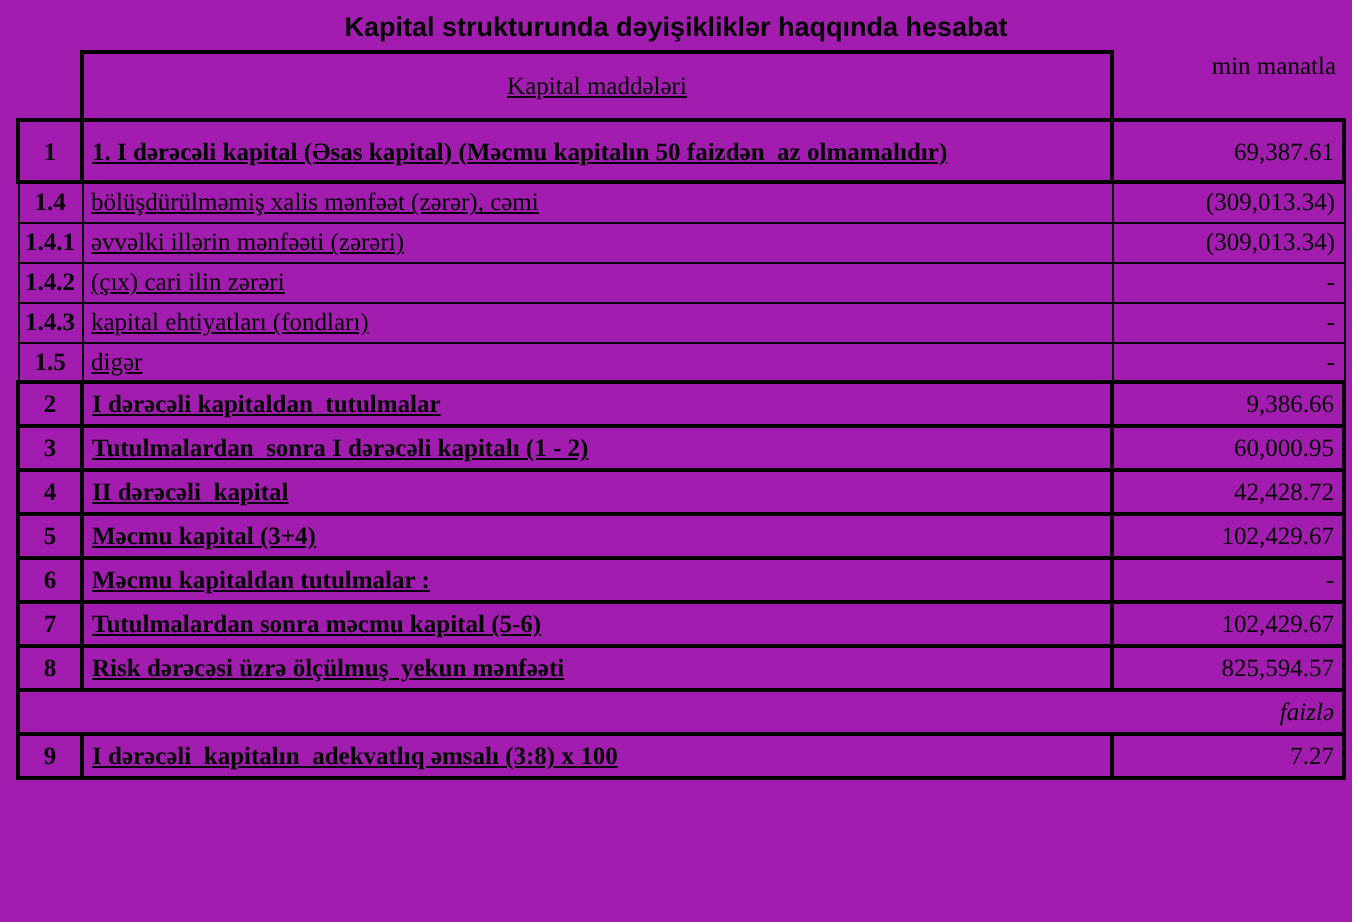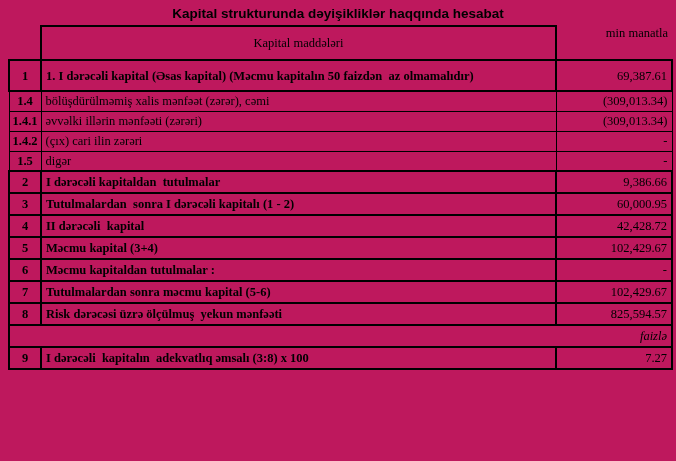--- a/index.html
+++ b/index.html
@@ -1,17 +1,17 @@
 <!DOCTYPE html>
 <html><head>
 <meta charset="utf-8">
 <style>
   html,body { margin:0; padding:0; background:#fff; }
   .page {
-    position:relative; width:676px; height:461px; background:#be185d;
+    position:relative; width:676px; height:461px; background:#a21caf;
     font-family:"Liberation Serif", serif; color:#000;
     overflow:hidden;
   }
   .title {
     padding-top:6px;
     text-align:center;
     font-family:"Liberation Sans", sans-serif;
     font-weight:bold;
     font-size:13.5px;
     color:#000;
@@ -28,21 +28,21 @@
   col.c-value { width:116px; }
 
   td {
     font-size:12.5px;
     line-height:1.15;
     padding:0 4px;
     vertical-align:middle;
     overflow:hidden;
   }
   td.num   { text-align:center; font-weight:bold; padding:0 1px; }
-  td.label { text-align:left; white-space:pre-wrap; }
+  td.label { text-align:left; white-space:pre-wrap;text-decoration:underline; }
   td.value { text-align:right; white-space:nowrap; }
   td.label.bold { font-weight:bold; }
 
   
   tr.b1 td { border:1px solid #000; }
   tr.b2 td { border:2px solid #000; }
 
   
   tr.header-row td { border:none; }
   tr.header-row td.label { border:2px solid #000; text-align:center; white-space:normal; }
@@ -94,20 +94,25 @@
           <td class="num">1.4.1</td>
           <td class="label">əvvəlki illərin mənfəəti (zərəri)</td>
           <td class="value">(309,013.34)</td>
         </tr>
         <tr class="b1 h-std">
           <td class="num">1.4.2</td>
           <td class="label">(çıx) cari ilin zərəri</td>
           <td class="value">-</td>
         </tr>
         <tr class="b1 h-std">
+          <td class="num">1.4.3</td>
+          <td class="label">kapital ehtiyatları (fondları)</td>
+          <td class="value">-</td>
+        </tr>
+        <tr class="b1 h-std">
           <td class="num">1.5</td>
           <td class="label">digər</td>
           <td class="value">-</td>
         </tr>
         <tr class="b2 h-big">
           <td class="num">2</td>
           <td class="label bold">I dərəcəli kapitaldan  tutulmalar</td>
           <td class="value">9,386.66</td>
         </tr>
         <tr class="b2 h-big">

